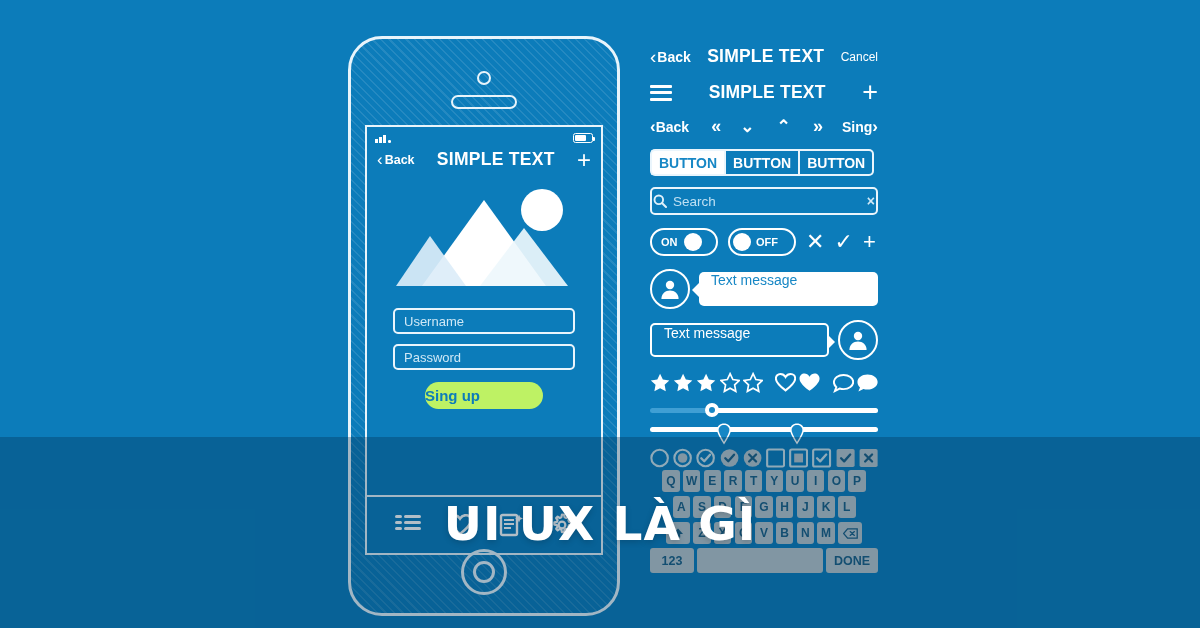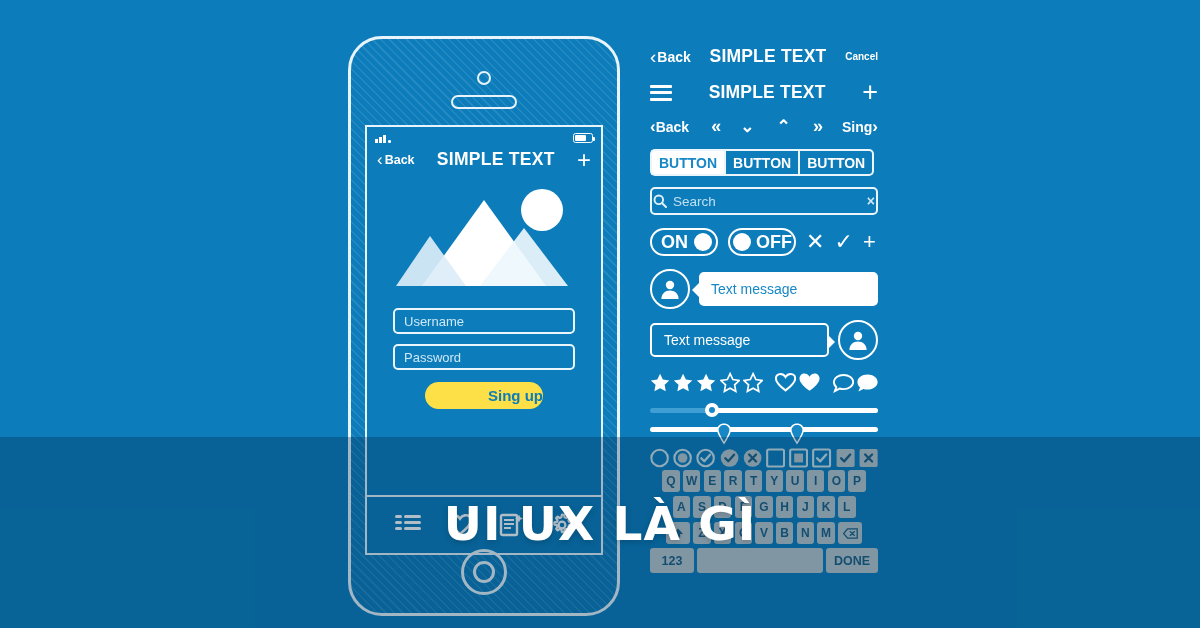--- a/index.html
+++ b/index.html
@@ -55,40 +55,40 @@
 
   .hero{height:118px;display:flex;align-items:flex-end;justify-content:center;padding-bottom:6px;position:relative;}
   .hero svg{display:block;}
 
   .field{
     margin:10px 26px 0;height:26px;border:2px solid #eaf5fc;border-radius:5px;
     display:flex;align-items:center;padding:0 9px;box-sizing:border-box;
     color:#cfe8f6;font-size:13px;
   }
   .signup{
-    margin:12px auto 0;width:118px;height:27px;background:#fde047;border-radius:14px;
-    display:flex;align-items:center;justify-content:flex-end;
+    margin:12px auto 0;width:118px;height:27px;background:#bef264;border-radius:14px;
+    display:flex;align-items:center;justify-content:flex-start;
     color:#0c7cba;font-size:15px;font-weight:700;
   }
   .tabbar{
     position:absolute;left:0;right:0;bottom:0;height:56px;
     border-top:2px solid #e8f4fb;
     display:flex;align-items:center;justify-content:space-around;padding:0 14px;
   }
   .tabbar svg{display:block;}
 
   
   .kit{position:absolute;left:650px;top:46px;width:228px;}
   .row{display:flex;align-items:center;}
 
   .kit-r1{justify-content:space-between;margin-bottom:14px;}
   .k-back{display:flex;align-items:center;color:#fff;font-size:14px;font-weight:700;}
   .k-back .chev{font-size:19px;line-height:1;font-weight:400;margin-right:1px;}
   .k-title{color:#fff;font-size:17.5px;font-weight:700;letter-spacing:.2px;}
-  .k-cancel{color:#fff;font-size:10px;font-weight:700;text-align:center;}
+  .k-cancel{color:#fff;font-size:12px;font-weight:400;text-align:center;}
 
   .kit-r2{justify-content:space-between;margin-bottom:12px;}
   .hamburger{width:22px;}
   .hamburger i{display:block;height:3px;background:#fff;border-radius:1px;margin:3.5px 0;}
   .k-plus{color:#fff;font-size:27px;line-height:.7;font-weight:400;}
 
   .kit-r3{justify-content:space-between;margin-bottom:12px;color:#fff;font-size:14px;font-weight:700;}
   .kit-r3 .ar{font-size:17px;font-weight:700;}
   .kit-r3 .dbl{font-size:18px;letter-spacing:-3px;}
   .kit-r3 .next{display:flex;align-items:center;}
@@ -105,32 +105,32 @@
   .searchbar{
     height:28px;border:2px solid #eaf5fc;border-radius:5px;display:flex;align-items:center;
     padding:0 1px;box-sizing:border-box;margin-bottom:13px;gap:6px;
   }
   .searchbar .ph{flex:1;color:#bfe0f3;font-size:13.5px;}
   .searchbar .clr{color:#cfe8f6;font-size:14px;font-weight:700;}
 
   .togglerow{display:flex;align-items:center;gap:10px;margin-bottom:13px;}
   .toggle{
     width:68px;height:28px;border:2.5px solid #fff;border-radius:15px;box-sizing:border-box;
-    display:flex;align-items:center;color:#fff;font-size:18px;font-weight:700;
+    display:flex;align-items:center;color:#fff;font-size:11px;font-weight:700;
   }
   .toggle.on{justify-content:flex-start;padding-left:9px;gap:6px;}
   .toggle.off{justify-content:flex-start;padding-left:3px;gap:5px;}
   .knob{width:18px;height:18px;border-radius:50%;background:#fff;flex:0 0 18px;}
   .ic{color:#fff;font-size:22px;line-height:1;font-weight:400;}
 
   .chat1{display:flex;align-items:center;margin-bottom:11px;}
   .avatar{width:40px;height:40px;border-radius:50%;border:2.5px solid #fff;box-sizing:border-box;
     display:flex;align-items:center;justify-content:center;flex:0 0 40px;}
   .bubble{
-    flex:1;height:34px;display:flex;align-items:center;padding:0 12px;box-sizing:border-box;
+    flex:1;height:34px;display:flex;align-items:flex-start;padding:0 12px;box-sizing:border-box;
     border-radius:5px;font-size:14px;position:relative;
   }
   .bubble.white{background:#fff;color:#1787c5;margin-left:9px;}
   .bubble.white:before{content:"";position:absolute;left:-7px;top:11px;
     border:7px solid transparent;border-right-color:#fff;border-left:0;}
   .bubble.outline{border:2.5px solid #fff;color:#fff;margin-right:9px;}
   .bubble.outline:after{content:"";position:absolute;right:-8px;top:9px;
     border:8px solid transparent;border-left-color:#fff;border-right:0;}
   .chat2{display:flex;align-items:center;margin-bottom:12px;}
 

